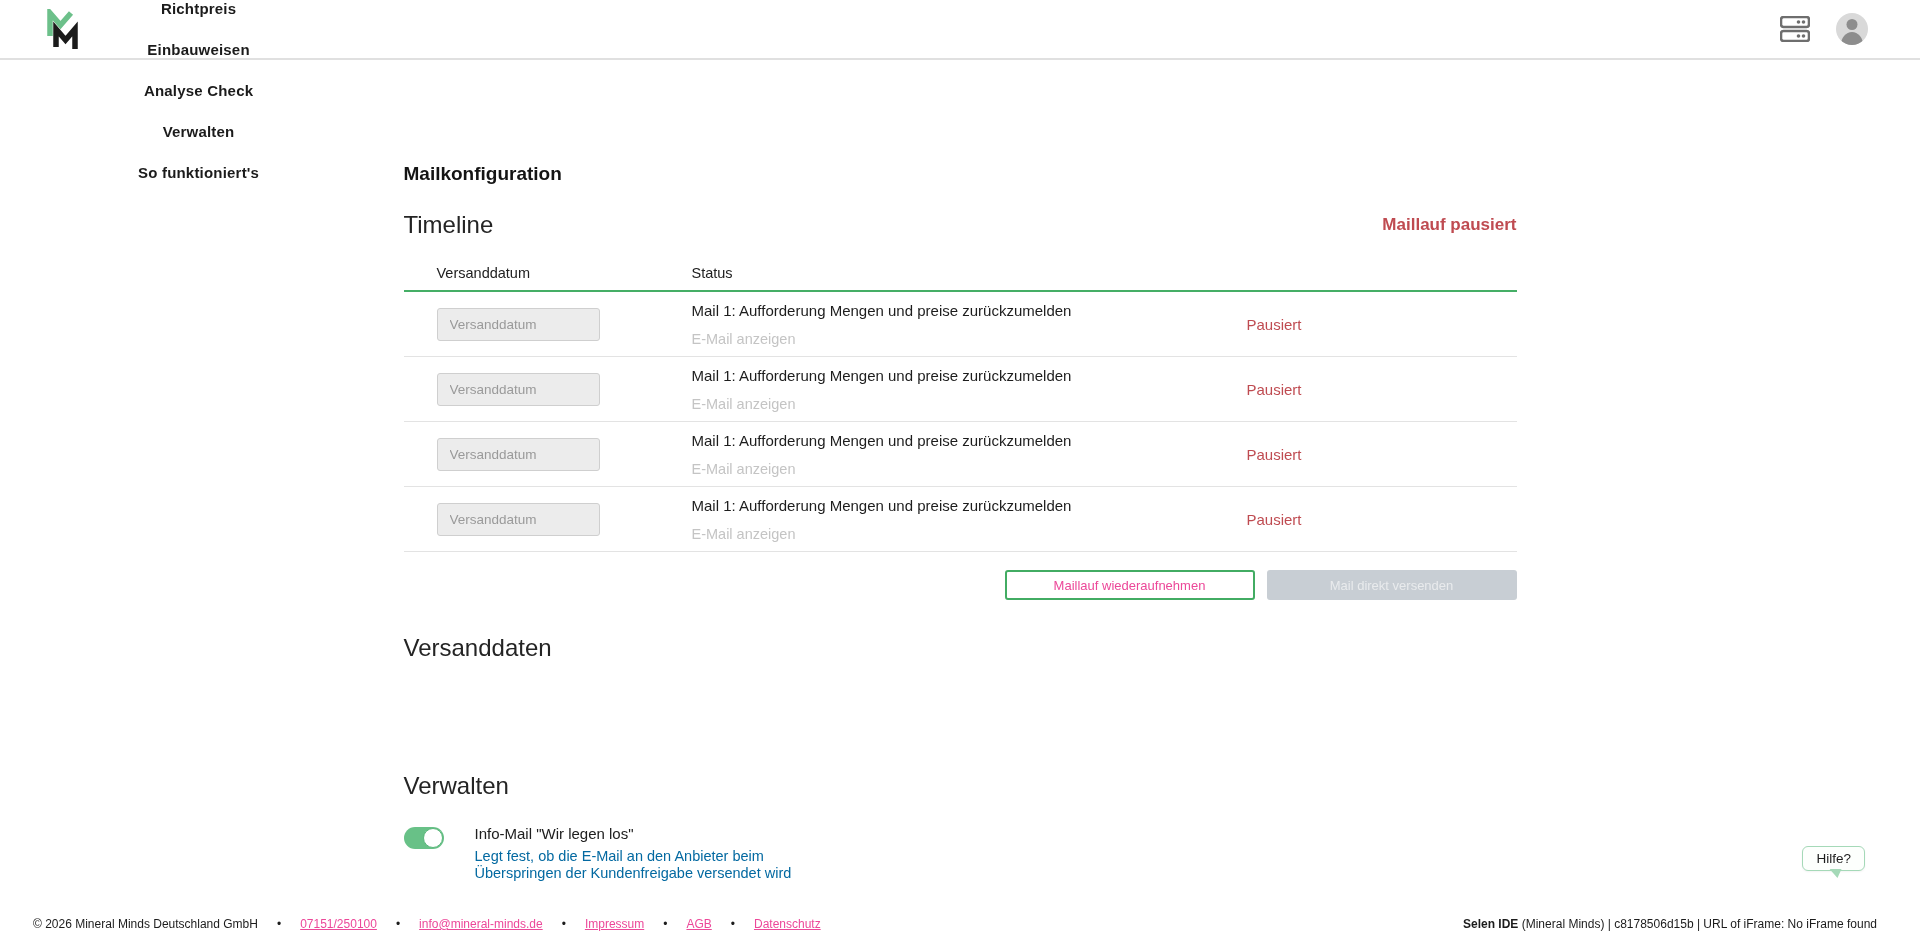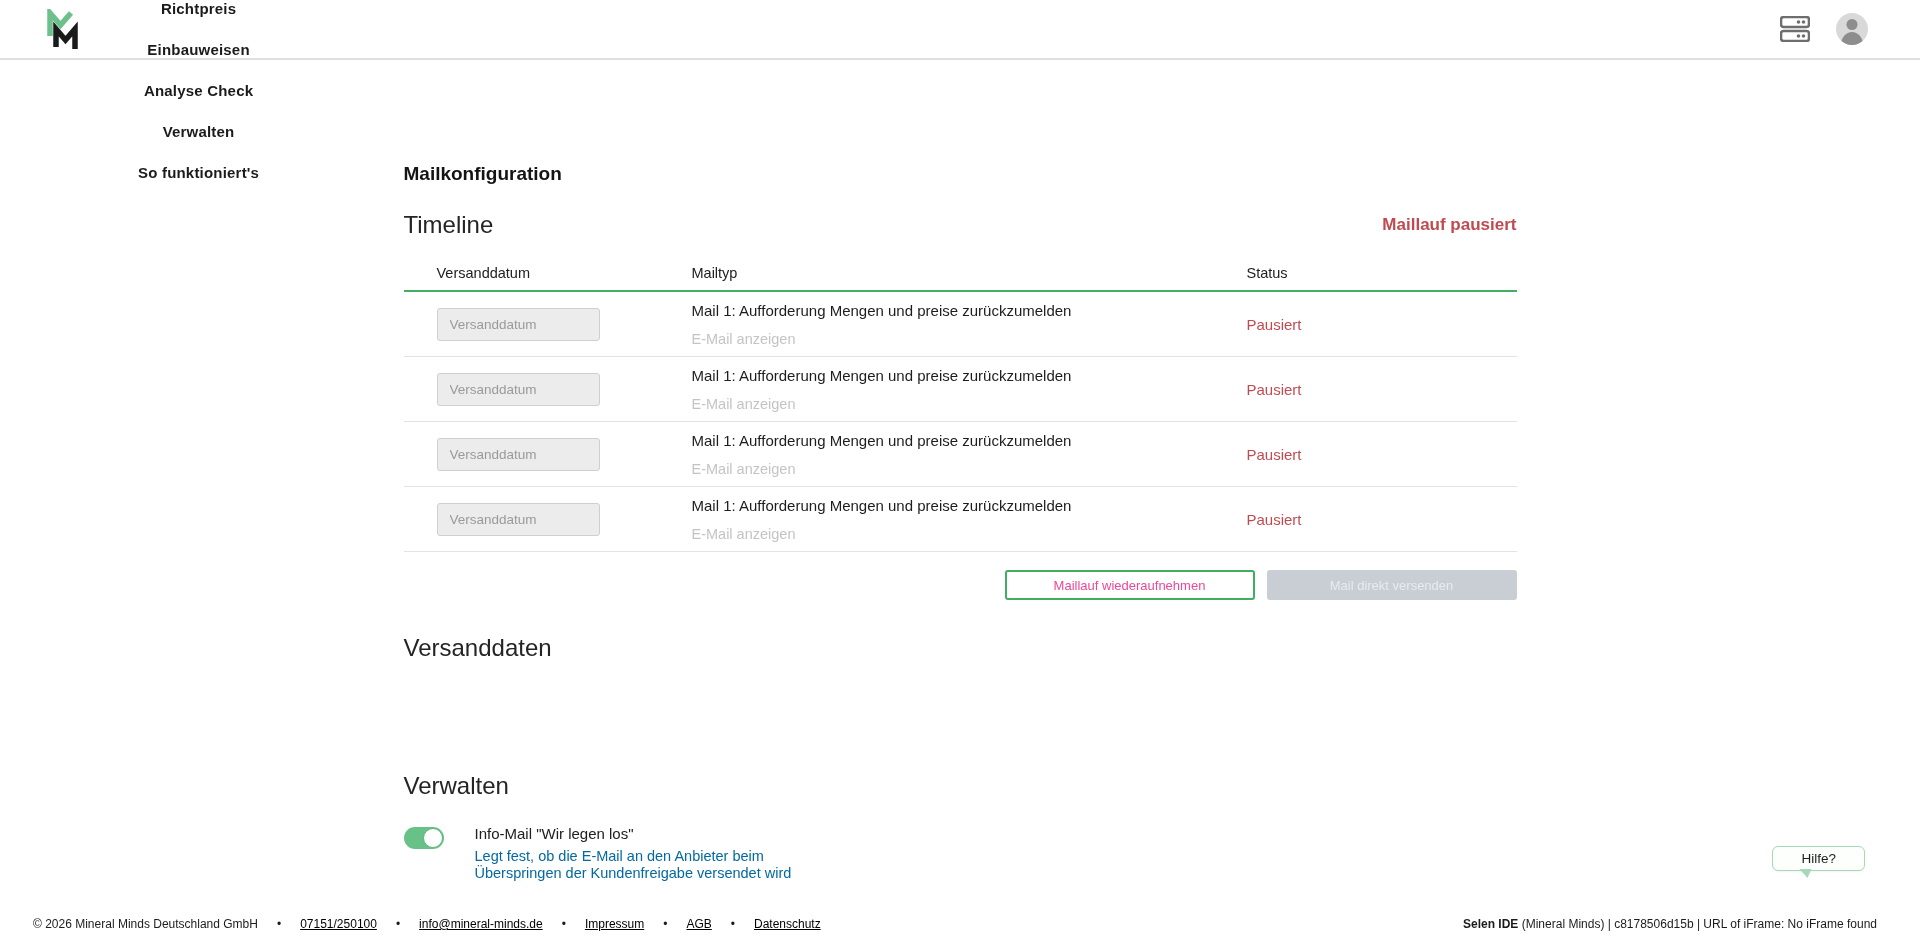--- a/index.html
+++ b/index.html
@@ -59,32 +59,32 @@
   .toggle { width:40px; height:22px; border-radius:11px; background:#68c187; position:relative;
     margin-top:2px; cursor:pointer; flex:0 0 auto; }
   .toggle .knob { position:absolute; right:1px; top:1px; width:20px; height:20px;
     border-radius:50%; background:#fff; border:1px solid #5cb77c; }
   .toggle-text { margin-left:31px; }
   .toggle-label { font-size:15px; font-weight:500; color:#202020; }
   .toggle-desc { margin-top:6px; font-size:14.5px; line-height:17px; color:#0369a1; width:322px; }
 
   
   .help-bubble { position:absolute; right:55px; bottom:72px; background:#fdfffd;
-    border:1px solid #a5d9b8; border-radius:6px; padding:4px 28px; font-size:13.5px;
+    border:1px solid #a5d9b8; border-radius:6px; padding:4px 13px; font-size:13.5px;
     color:#1d1d1d; cursor:pointer; box-shadow:0 1px 2px rgba(0,0,0,.05); }
   .help-bubble:after { content:""; position:absolute; bottom:-8px; left:28px; width:0; height:0;
     border-left:5px solid transparent; border-right:7px solid transparent;
     border-top:9px solid #a5d9b8; transform:skewX(18deg); }
 
   
   .footer { position:absolute; left:0; right:0; bottom:0; height:38px; display:flex;
     align-items:center; justify-content:space-between; padding:0 43px 0 33px;
     font-size:12px; background:#fff; }
   .footer-left { color:#1c1c1c; display:flex; align-items:center; gap:19px; white-space:nowrap; }
-  .footer-link { color:#000000; text-decoration:underline; cursor:pointer; }
+  .footer-link { color:#ec4899; text-decoration:underline; cursor:pointer; }
   .footer-sep { color:#1c1c1c; }
   .footer-right { color:#1c1c1c; white-space:nowrap; }
   .footer-right b { font-weight:700; }
 </style>
 </head>
 <body>
 
 <header class="navbar">
   <svg class="logo" viewBox="0 0 34 40">
     <polyline points="4,27 4,4 14.5,16 25,4" fill="none" stroke="#6cc08a" stroke-width="5.5"></polyline>
@@ -120,21 +120,20 @@
   <h1 class="page-title">Mailkonfiguration</h1>
 
   <div class="section-head">
     <h2 class="h2">Timeline</h2>
     <span class="status-banner">Maillauf pausiert</span>
   </div>
 
   <div class="mail-table">
     <div class="t-head">
       <span class="th">Versanddatum</span>
-      <span class="th">Mailtyp</span>
       <span class="th">Status</span>
     </div>
 
     <div class="t-row">
       <div class="cell-date">
         <input class="date-input" type="text" placeholder="Versanddatum" style="">
       </div>
       <div>
         <div class="mailtyp-line">Mail 1: Aufforderung Mengen und preise zurückzumelden</div>
         <div class="mail-link">E-Mail anzeigen</div>

